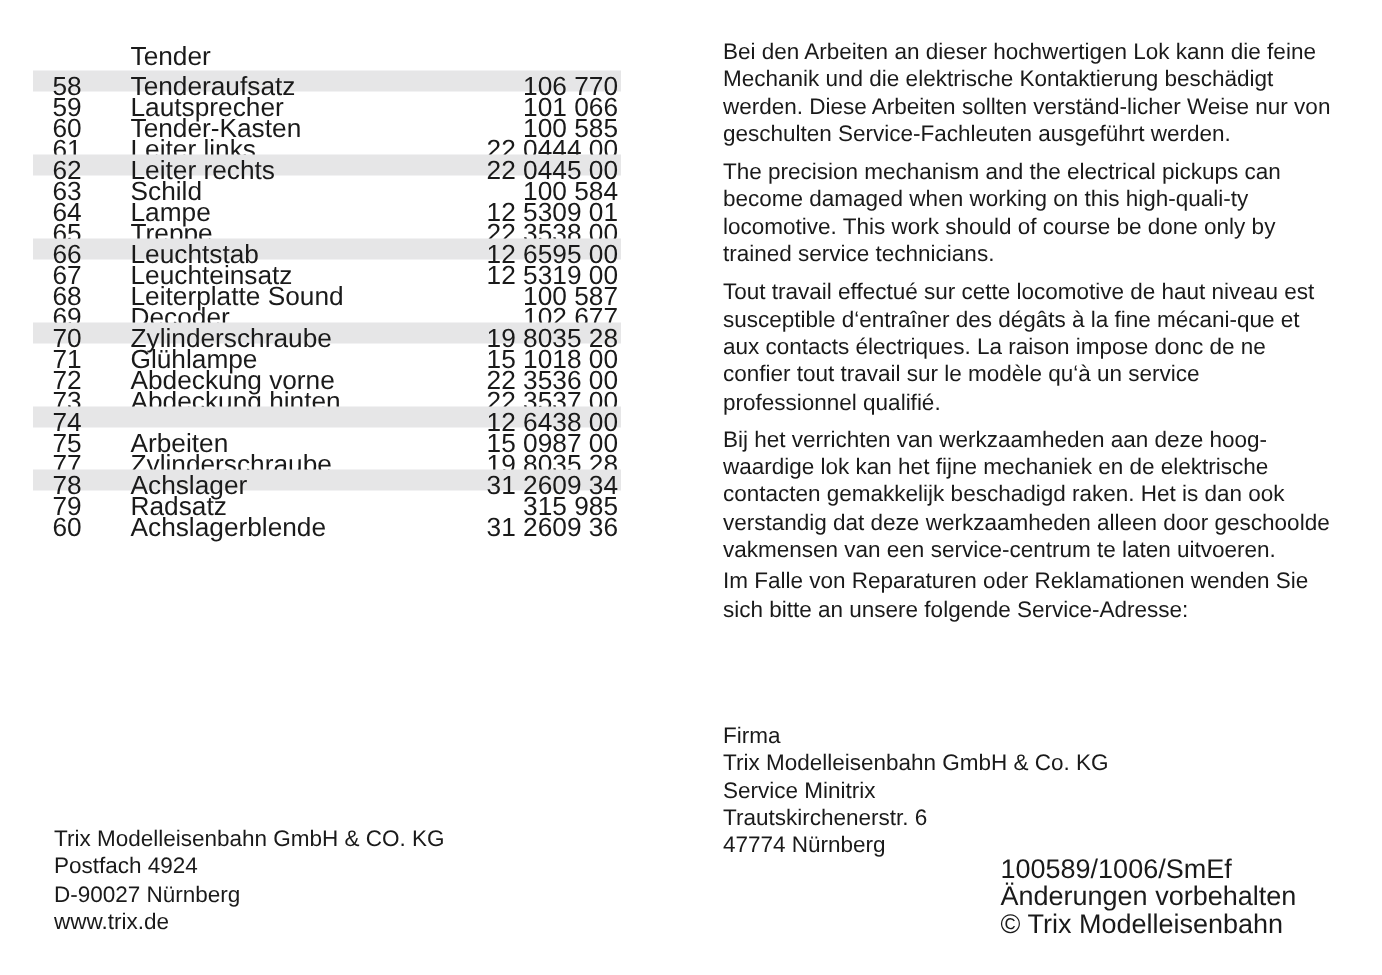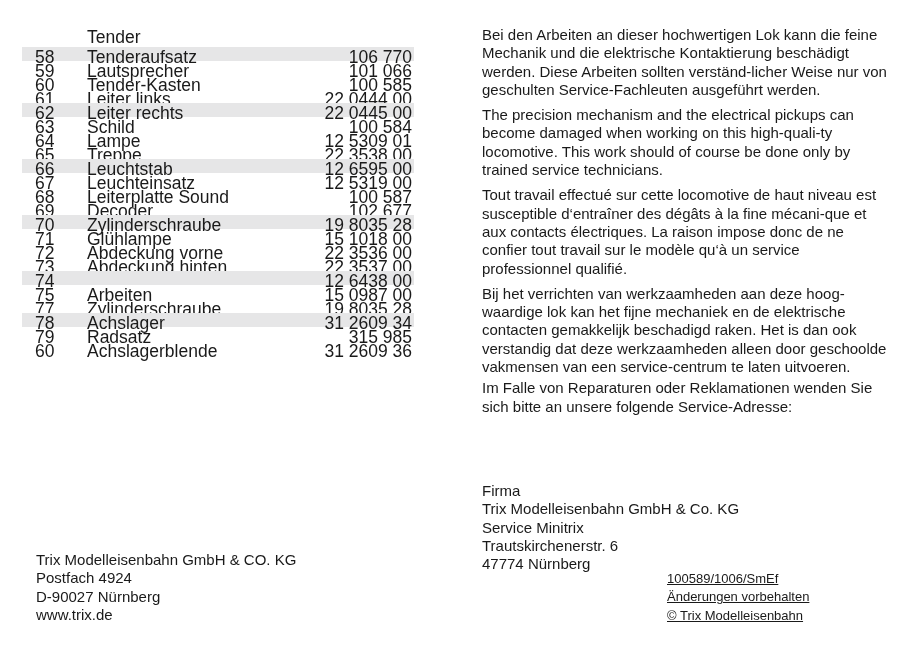--- a/index.html
+++ b/index.html
@@ -9,21 +9,21 @@
   .heading { height:20.2px; line-height:20.2px; font-size:17.5px; padding-left:65px; }
   .row { position:relative; height:14px; line-height:20.2px; font-size:17.5px; }
   .row.shaded { background:#e6e6e7; }
   .row .num { position:absolute; left:13px; }
   .row .name { position:absolute; left:65px; }
   .row .part { position:absolute; right:2px;text-align:center; }
   .addr-left { position:absolute; left:36px; top:551px; font-size:15px; line-height:18.3px; }
   .right { position:absolute; left:482px; top:26px; width:410px; font-size:15px; line-height:18.3px; }
   .right p { margin:0 0 7px 0; }
   .firma { position:absolute; left:482px; top:471px; font-size:15px; line-height:18.3px;margin-top:11px; }
-  .note { position:absolute; left:667px; top:570px; font-size:13px; line-height:18.3px;text-decoration:underline; }
+  .note { position:absolute; left:667px; top:570px; font-size:18px; line-height:18.3px; }
 </style>
 </head>
 <body>
 
 <div class="left">
   <div class="heading">Tender</div>
   <div id="rows">
       <div class="row shaded">
         <span class="num">58</span>
         <span class="name">Tenderaufsatz</span>

